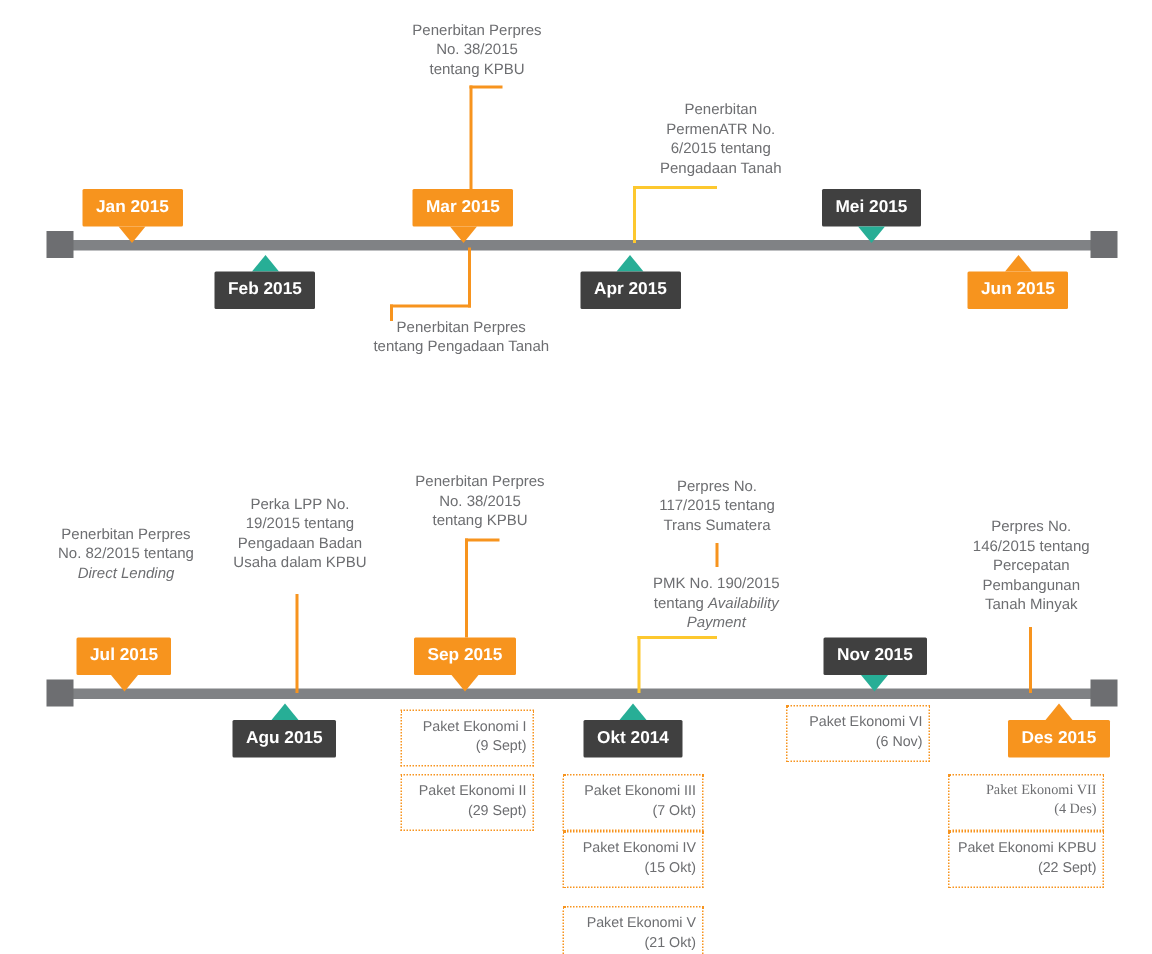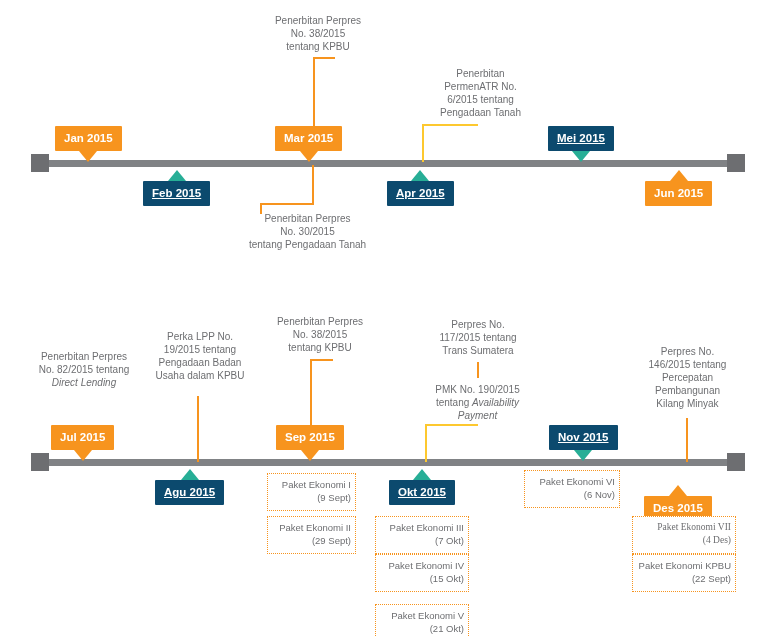--- a/index.html
+++ b/index.html
@@ -28,21 +28,21 @@
     width:0;height:0;border-left:9px solid transparent;border-right:9px solid transparent;
   }
   
   .marker.up .tail{top:25px;border-top:11px solid transparent;}
   
   .marker.down .tail{top:-11px;border-bottom:11px solid transparent;}
 
   .marker.orange .box{background:#f7941e;}
   .marker.orange.up .tail{border-top-color:#f7941e;}
   .marker.orange.down .tail{border-bottom-color:#f7941e;}
-  .marker.teal .box{background:#0c4a6e;text-decoration:underline;}
+  .marker.teal .box{background:#404040;}
   .marker.teal.up .tail{border-top-color:#27ae96;}
   .marker.teal.down .tail{border-bottom-color:#27ae96;}
 
   
   .note{
     position:absolute;font-size:10px;line-height:13px;
     color:#6d6e71;text-align:center;
   }
   .note i{font-style:italic;}
 
@@ -113,21 +113,20 @@
     <div class="marker orange down" style="left:645px;top:181px;">
       <span class="tail"></span>
       <span class="box">Jun 2015</span>
     </div>
 
     <div class="conn-v" style="left:312px;top:165px;height:40px;"></div>
     <div class="conn-h" style="left:260px;top:203px;width:54px;"></div>
     <div class="conn-v" style="left:260px;top:203px;height:11px;"></div>
     <div class="note" style="left:225px;top:212px;width:165px;">
       <div>Penerbitan Perpres</div>
-      <div>No. 30/2015</div>
       <div>tentang Pengadaan Tanah</div>
     </div>
   </div>
 
   <div>
 
     <div class="axis-bar" style="left:40px;top:459px;width:698px;"></div>
     <div class="axis-cap" style="left:31px;top:453px;"></div>
     <div class="axis-cap" style="left:727px;top:453px;"></div>
 
@@ -166,21 +165,21 @@
       <div><i>Payment</i></div>
     </div>
     <div class="conn-h yellow" style="left:425px;top:424px;width:53px;"></div>
     <div class="conn-v yellow" style="left:425px;top:424px;height:38px;"></div>
 
     <div class="note" style="left:625px;top:345px;width:125px;">
       <div>Perpres No.</div>
       <div>146/2015 tentang</div>
       <div>Percepatan</div>
       <div>Pembangunan</div>
-      <div>Kilang Minyak</div>
+      <div>Tanah Minyak</div>
     </div>
     <div class="conn-v" style="left:686px;top:418px;height:44px;"></div>
 
     <div class="marker orange up" style="left:51px;top:425px;">
       <span class="box">Jul 2015</span>
       <span class="tail"></span>
     </div>
     <div class="marker orange up" style="left:276px;top:425px;">
       <span class="box">Sep 2015</span>
       <span class="tail"></span>
@@ -189,23 +188,23 @@
       <span class="box">Nov 2015</span>
       <span class="tail"></span>
     </div>
 
     <div class="marker teal down" style="left:155px;top:480px;">
       <span class="tail"></span>
       <span class="box">Agu 2015</span>
     </div>
     <div class="marker teal down" style="left:389px;top:480px;">
       <span class="tail"></span>
-      <span class="box">Okt 2015</span>
-    </div>
-    <div class="marker orange down" style="left:644px;top:480px;margin-top:16px;">
+      <span class="box">Okt 2014</span>
+    </div>
+    <div class="marker orange down" style="left:672px;top:480px;">
       <span class="tail"></span>
       <span class="box">Des 2015</span>
     </div>
 
     <div class="paket" style="left:267px;top:473px;width:89px;height:38px;">
       <div>Paket Ekonomi I</div>
       <div>(9 Sept)</div>
     </div>
     <div class="paket" style="left:267px;top:516px;width:89px;height:38px;">
       <div>Paket Ekonomi II</div>

